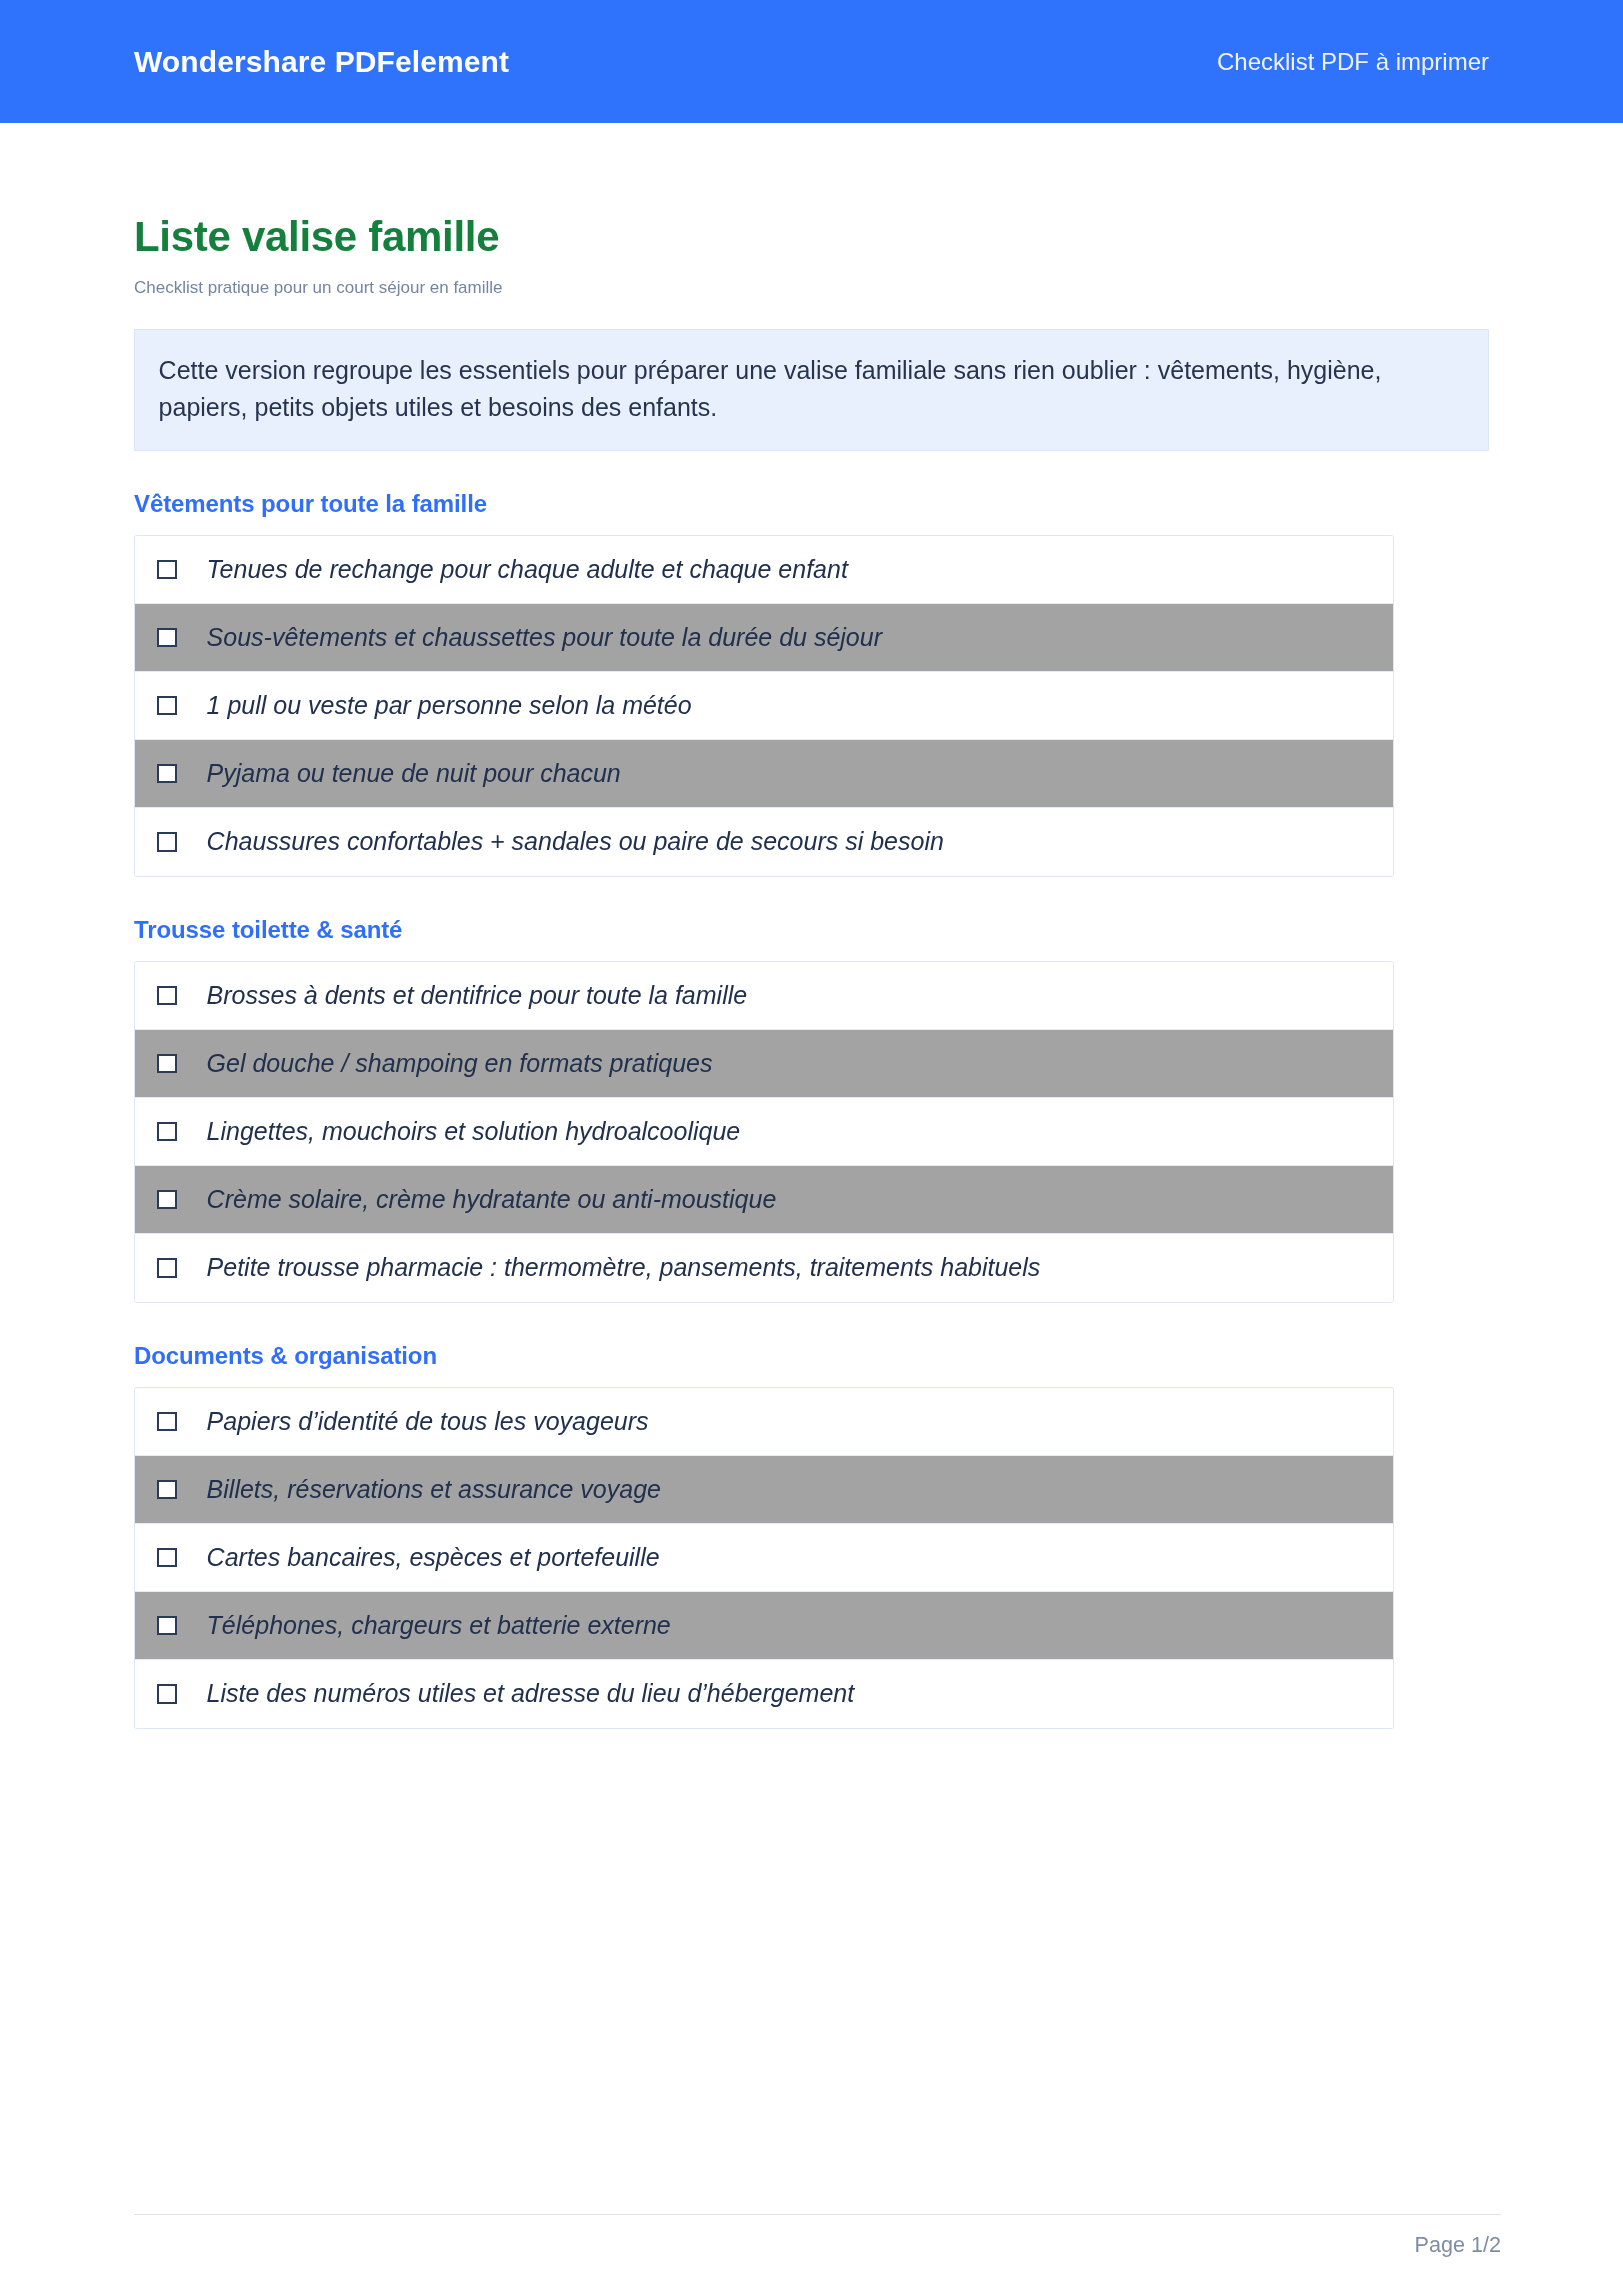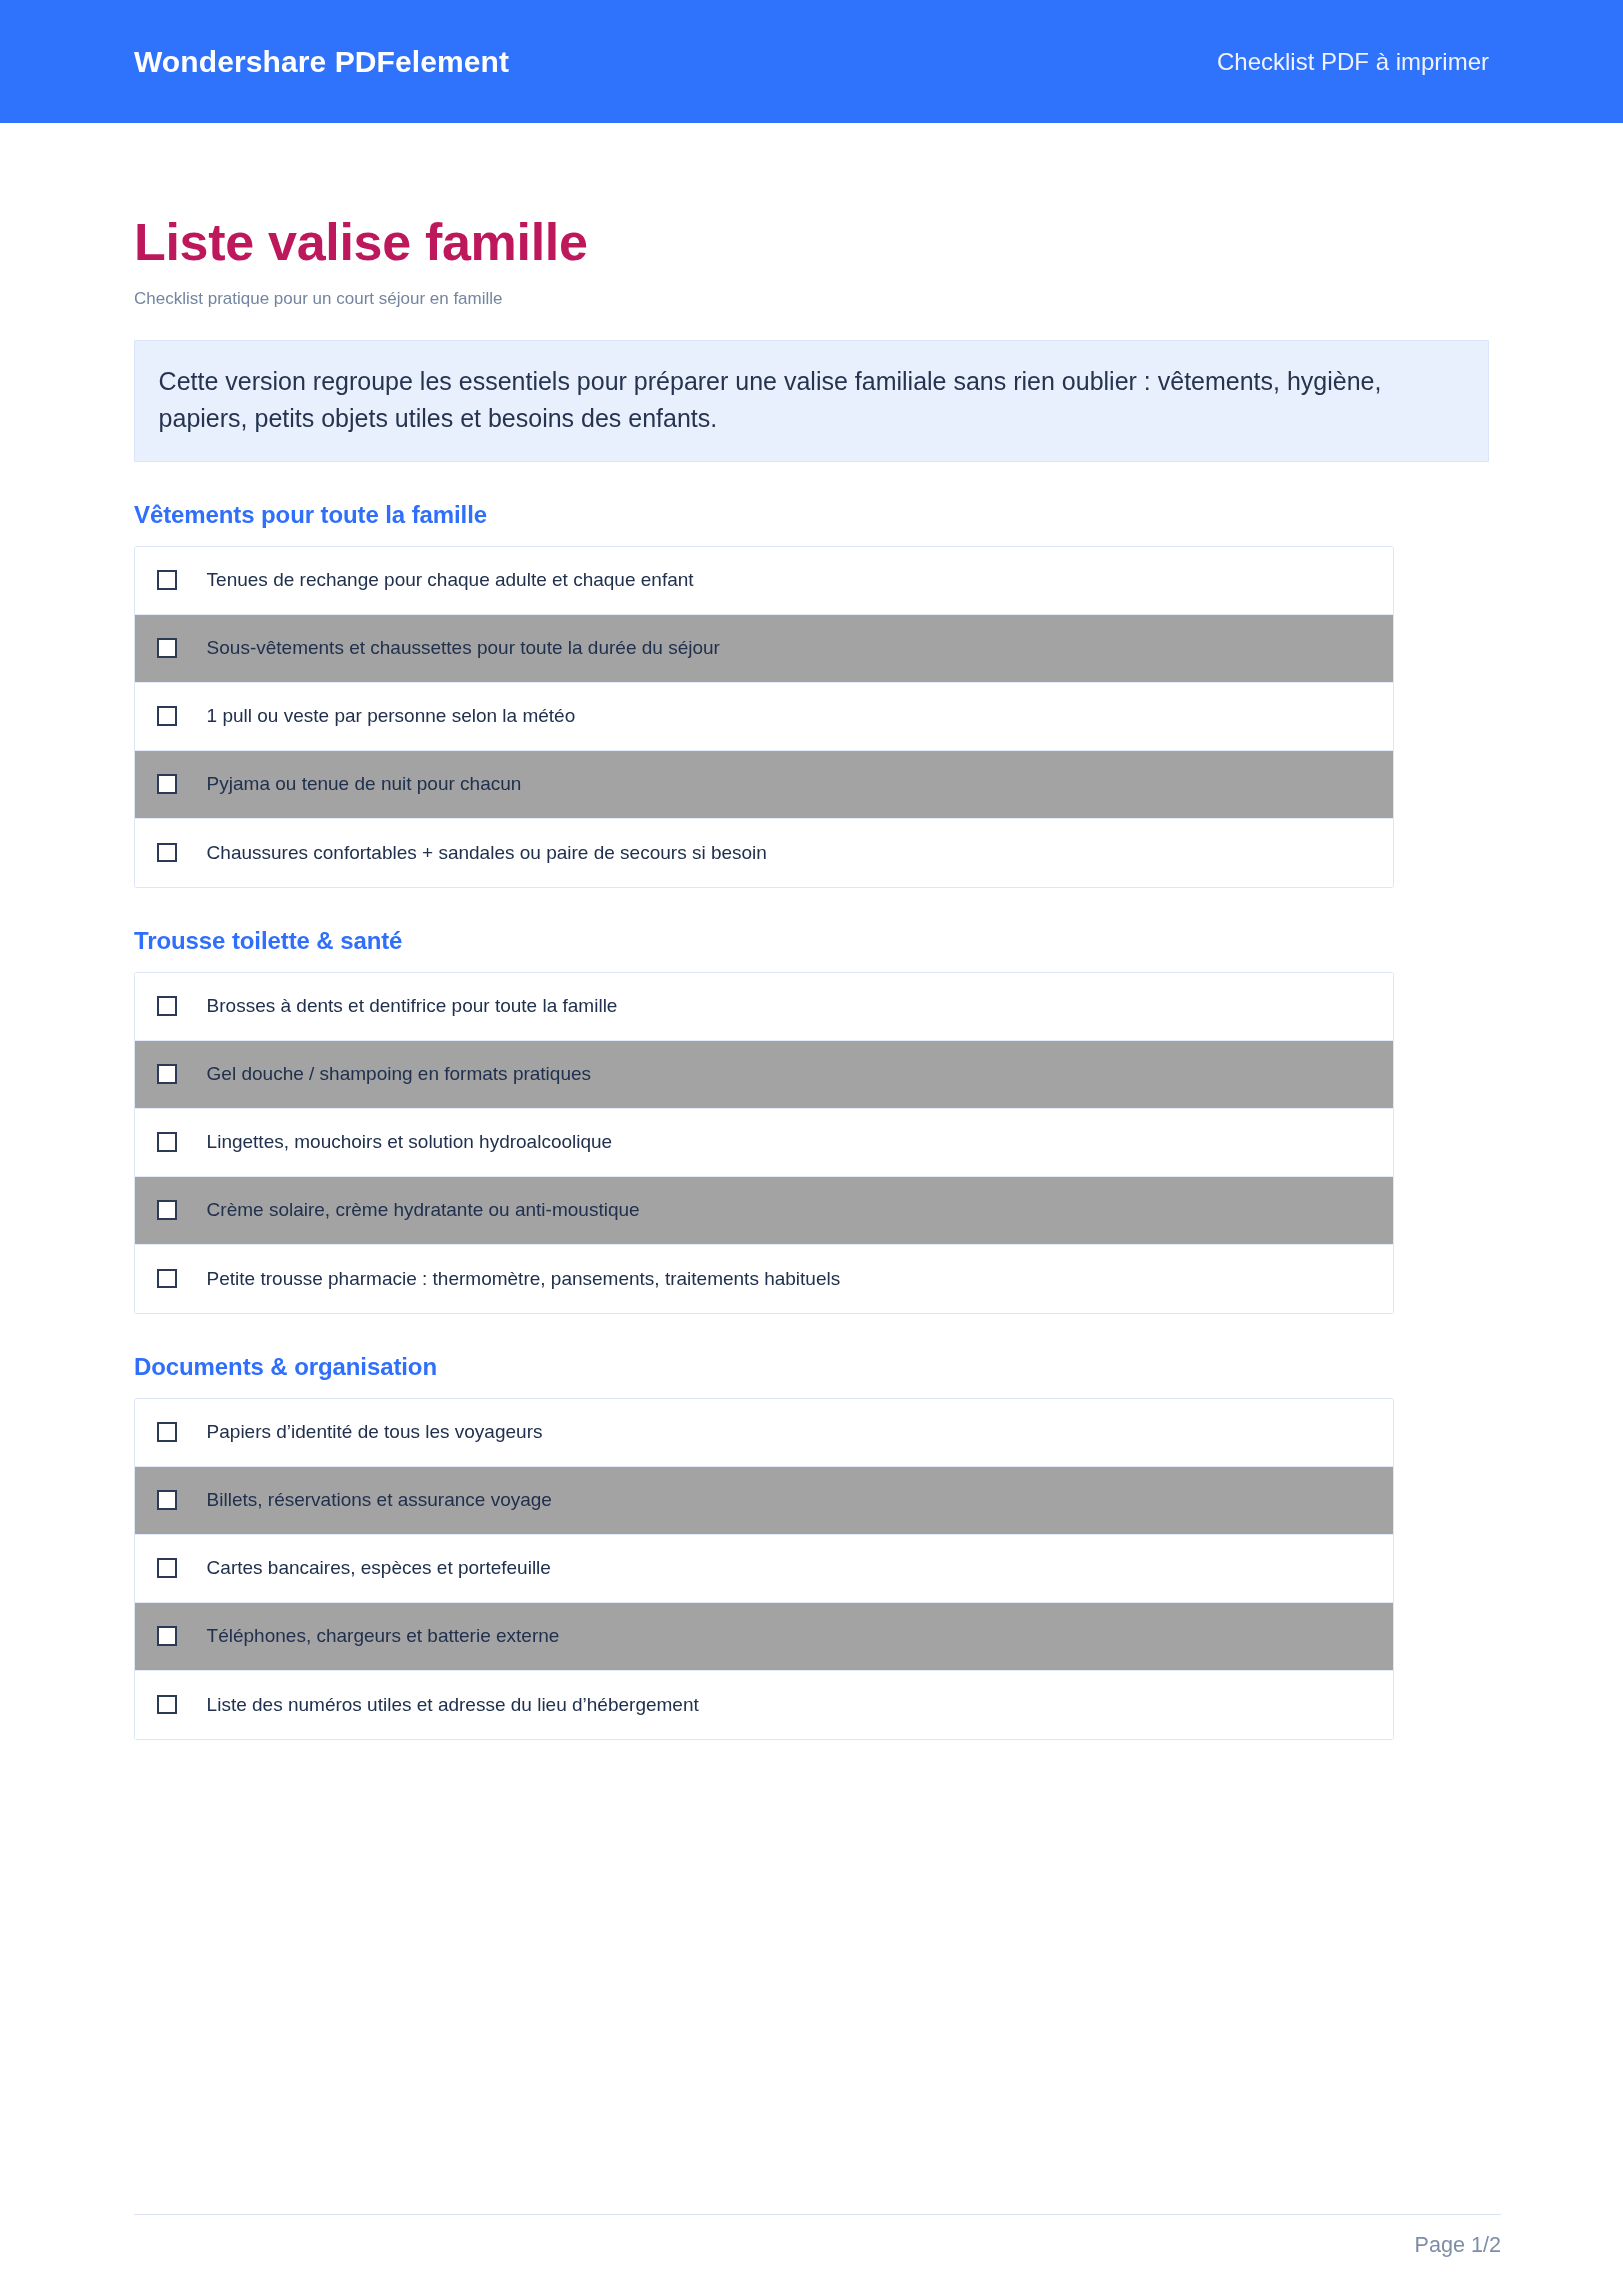--- a/index.html
+++ b/index.html
@@ -40,23 +40,23 @@
     white-space: nowrap;
   }
 
   
   .page {
     padding: 0 134px;
     box-sizing: border-box;
   }
 
   .doc-title {
-    font-size: 52px;
+    font-size: 42px;
     font-weight: bold;
-    color: #be185d;
+    color: #15803d;
     letter-spacing: -0.3px;
     margin: 92px 0 0 0;
     line-height: 1.05;
   }
   .doc-subtitle {
     font-size: 17px;
     color: #74859f;
     margin: 18.3px 0 0 0;
     line-height: 1.3;
   }
@@ -118,23 +118,24 @@
   .checkbox {
     width: 19.6px;
     height: 19.6px;
     min-width: 19.6px;
     border: 2px solid #2c3a57;
     background: #ffffff;
     box-sizing: border-box;
     margin-right: 30px;
   }
   .check-label {
-    font-size: 19px;
+    font-size: 25px;
     color: #20304d;
     line-height: 1.25;
+    font-style: italic;
   }
 
   
   .footer {
     position: absolute;
     left: 134px;
     right: 122px;
     bottom: 37px;
   }
   .footer-rule {

